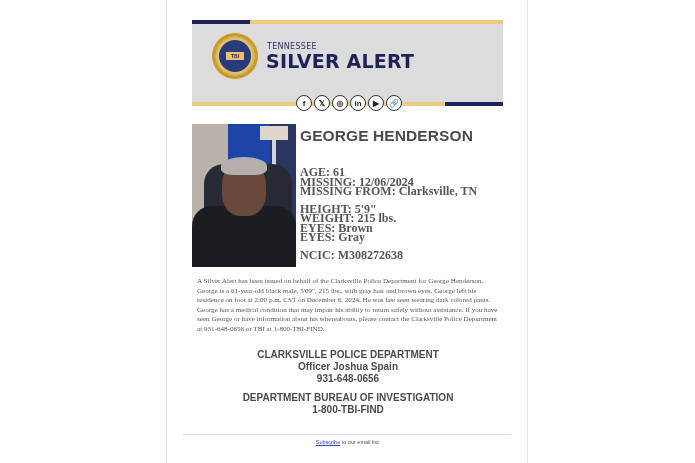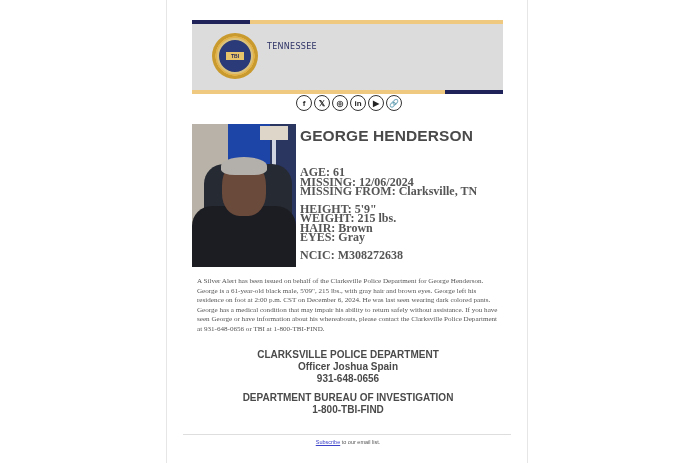--- a/index.html
+++ b/index.html
@@ -6,21 +6,21 @@
   html, body { width: 695px; height: 463px; overflow: hidden; background: #ffffff; }
   body { font-family: "Liberation Sans", sans-serif; color: #4a4a4a; position: relative; }
 
   .page {
     position: absolute; left: 166px; top: 0; width: 362px; height: 463px;
     background: #fff;
     border-left: 1px solid #e6e6e6; border-right: 1px solid #e6e6e6;
   }
 
   .banner {
-    position: absolute; left: 25px; top: 20px; width: 311px; height: 74px;
+    position: absolute; left: 25px; top: 20px; width: 311px; height: 86px;
     background: #dcdcdc;
   }
   .banner .bar-top-navy { position: absolute; left: 0; top: 0; width: 58px; height: 4px; background: #1e2258; }
   .banner .bar-top-gold { position: absolute; left: 58px; top: 0; right: 0; height: 4px; background: #efc97f; }
   .banner .bar-bot-gold { position: absolute; left: 0; bottom: 0; width: 253px; height: 4px; background: #efc97f; }
   .banner .bar-bot-navy { position: absolute; right: 0; bottom: 0; width: 58px; height: 4px; background: #1e2258; }
 
   .seal {
     position: absolute; left: 20px; top: 13px; width: 46px; height: 46px; border-radius: 50%;
     background: radial-gradient(circle, #e2b24a 0 60%, #c99a2e 61% 100%);
@@ -87,20 +87,21 @@
 
   <div class="banner">
     <div class="bar-top-navy"></div>
     <div class="bar-top-gold"></div>
     <div class="seal">
       <div class="seal-inner">
         <span class="seal-tbi">TBI</span>
       </div>
     </div>
     <div class="banner-small">TENNESSEE</div>
+    <div class="banner-big">SILVER ALERT</div>
     <div class="bar-bot-gold"></div>
     <div class="bar-bot-navy"></div>
   </div>
 
   <div class="social">
     <span class="ic">f</span>
     <span class="ic">𝕏</span>
     <span class="ic">◎</span>
     <span class="ic">in</span>
     <span class="ic">▶</span>
@@ -117,21 +118,21 @@
   </div>
 
   <div class="info">
     <h1>GEORGE HENDERSON</h1>
     <div class="f">AGE: 61</div>
     <div class="f">MISSING: 12/06/2024</div>
     <div class="f">MISSING FROM: Clarksville, TN</div>
     <div class="gap"></div>
     <div class="f">HEIGHT: 5'9"</div>
     <div class="f">WEIGHT: 215 lbs.</div>
-    <div class="f">HAIR: Brown</div>
+    <div class="f">EYES: Brown</div>
     <div class="f">EYES: Gray</div>
     <div class="gap"></div>
     <div class="f">NCIC: M308272638</div>
   </div>
 
   <p class="narrative">A Silver Alert has been issued on behalf of the Clarksville Police Department for George Henderson. George is a 61-year-old black male, 5'09", 215 lbs., with gray hair and brown eyes. George left his residence on foot at 2:00 p.m. CST on December 6, 2024. He was last seen wearing dark colored pants. George has a medical condition that may impair his ability to return safely without assistance. If you have seen George or have information about his whereabouts, please contact the Clarksville Police Department at 931-648-0656 or TBI at 1-800-TBI-FIND.</p>
 
   <div class="contact" style="top:349px;">
     <div class="l">CLARKSVILLE POLICE DEPARTMENT</div>
     <div class="l">Officer Joshua Spain</div>

